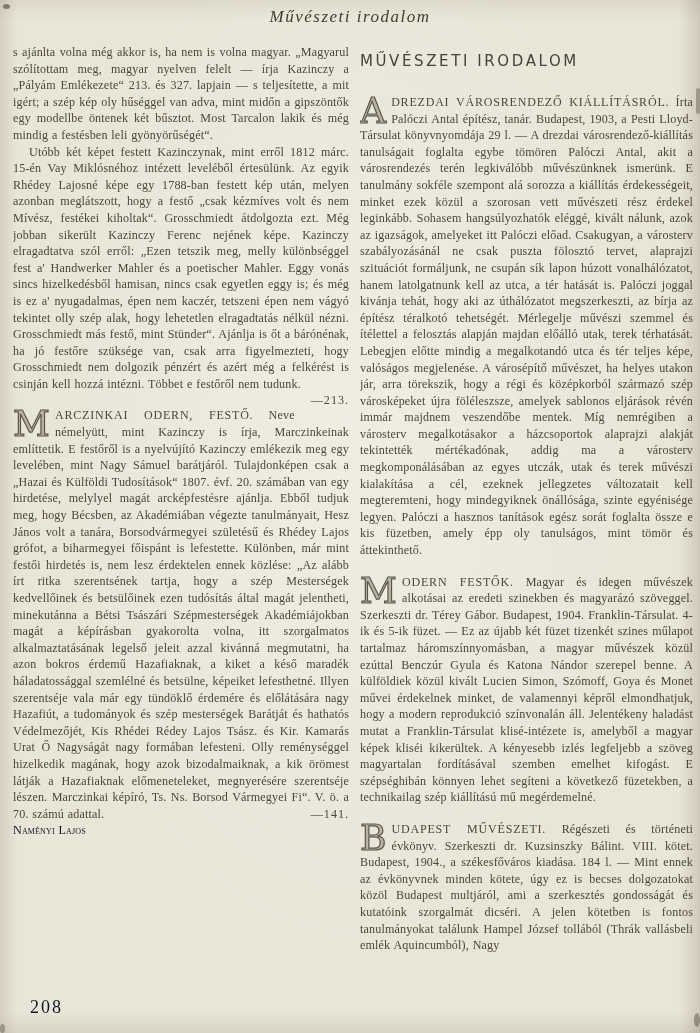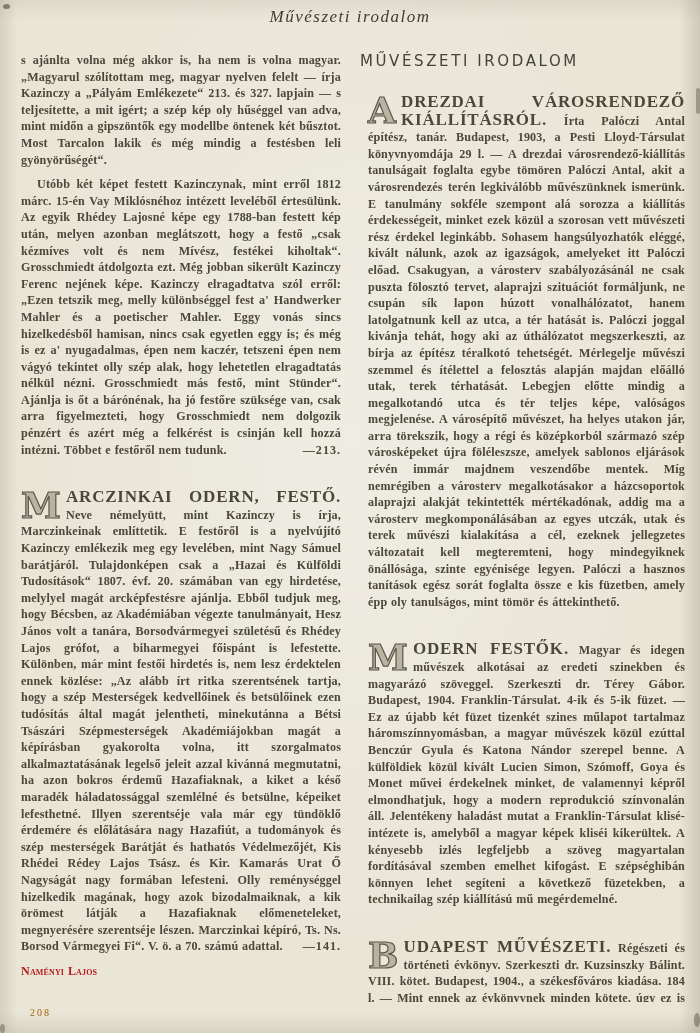--- a/index.html
+++ b/index.html
@@ -15,49 +15,49 @@
     -webkit-font-smoothing:antialiased;
   }
   .running-head{
     position:absolute;top:7px;left:0;width:700px;text-align:center;
     font-style:italic;font-size:17px;letter-spacing:1.5px;color:#403d2f;
   }
   .col{position:absolute;top:44px;height:956px;overflow:hidden;}
   .col-left{left:13px;width:336px;}
   .col-right{left:360px;width:333px;top:46px;}
   p.body{
-    margin:8px;font-size:12.1px;line-height:16.6px;text-align:justify;
-    word-spacing:0.6px;letter-spacing:0.15px;font-weight:bold;
+    margin:0;font-size:12.1px;line-height:16.6px;text-align:justify;
+    word-spacing:0.6px;letter-spacing:0.15px;
   }
   p.indent{text-indent:16px;}
   p.cont{text-indent:0;}
   .gap{height:15px;}
   .dropcap{
     float:left;
     font-family:"DejaVu Serif", serif;
     font-size:36px;line-height:31px;
     padding:1px 5px 0 0;
     color:#b9b4a2;
     -webkit-text-stroke:1.2px #5a564a;
     text-stroke:1.2px #5a564a;
   }
-  .lead{letter-spacing:0.8px;font-size:17px;}
+  .lead{letter-spacing:0.8px;font-size:12px;}
   .ref{float:right;letter-spacing:1px;}
   .signature{
     margin:2px 38px 0 0;text-align:right;
-    font-variant:small-caps;letter-spacing:1.6px;font-size:13.5px;color:#b91c1c;
+    font-variant:small-caps;letter-spacing:1.6px;font-size:13.5px;color:#0f172a;
   }
   .rc-heading{
     margin:6px 0 24px 0;
     font-family:"DejaVu Sans", sans-serif;font-weight:400;
     font-size:15px;letter-spacing:2.6px;color:#45423a;
   }
   .page-number{
     position:absolute;left:30px;bottom:15px;
-    font-size:10px;letter-spacing:2px;color:#a16207;
+    font-size:18px;letter-spacing:2px;color:#0f172a;
   }
   .artifact{position:absolute;border-radius:50%;background:rgba(60,55,40,0.55);}
   .a1{left:3px;top:4px;width:7px;height:5px;}
   .a2{left:696px;top:88px;width:4px;height:26px;border-radius:2px;background:rgba(60,55,40,0.35);}
   .a3{left:694px;top:1013px;width:6px;height:14px;background:rgba(60,55,40,0.4);}
   .a4{left:0px;top:1024px;width:5px;height:9px;background:rgba(60,55,40,0.35);}
 </style>
 </head>
 <body>
 

